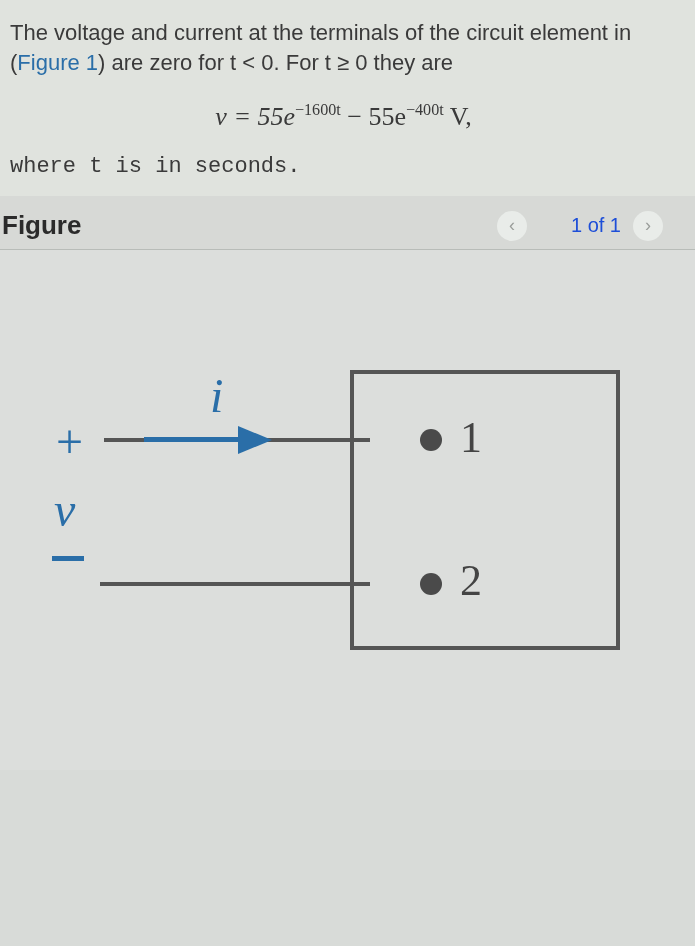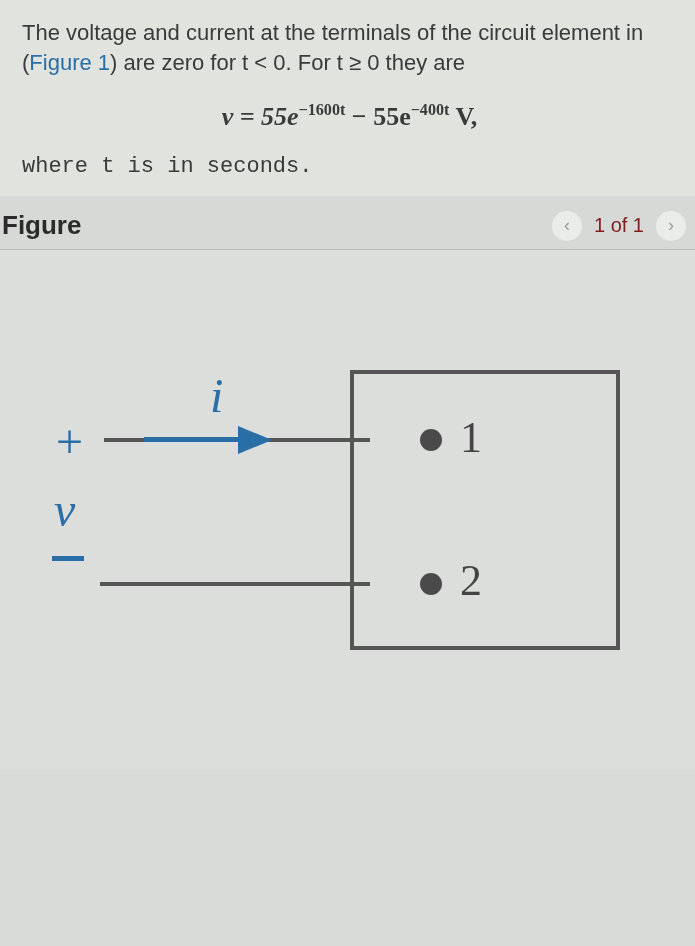--- a/index.html
+++ b/index.html
@@ -5,53 +5,53 @@
     * { box-sizing: border-box; margin: 0; padding: 0; }
     body {
       width: 695px;
       height: 946px;
       font-family: Arial, Helvetica, sans-serif;
       background: #d8dbd8;
       color: #3a3a3a;
       overflow: hidden;
     }
     .problem-panel {
-      padding: 18px 18px 14px 22px;
+      padding: 18px 18px 14px 10px;
       background: #e0e3de;
       font-size: 22px;
       line-height: 1.35;
     }
     .problem-text span.fig-ref { color: #2a6ea8; }
     .equations {
       margin: 22px 0 18px 0;
       text-align: center;
       font-family: "Times New Roman", serif;
       font-size: 26px;
     }
-    .eq-line { margin: 8px 0; white-space: nowrap; font-weight: bold; }
+    .eq-line { margin: 8px 0; white-space: nowrap; }
     .e-var { font-style: italic; }
     .sup { vertical-align: super; font-size: 0.62em; }
     .where { font-size: 22px; margin-top: 6px; font-family: Liberation Mono, monospace; }
     .figure-header {
       display: flex;
       align-items: center;
       justify-content: space-between;
-      padding: 14px 9px 8px 2px;
+      padding: 14px 32px 8px 2px;
       background: #d7d9d6;
       border-bottom: 1px solid #b8bcb8;
     }
     .figure-title { font-size: 26px; font-weight: bold; color: #2b2b2b; }
     .figure-nav { display: flex; align-items: center; gap: 12px; }
     .nav-btn {
       width: 30px; height: 30px; border-radius: 50%;
       background: #e9ece9; color: #9a9d9a;
       display: flex; align-items: center; justify-content: center;
       font-size: 18px; user-select: none;
     }
-    .nav-count { font-size: 20px; color: #7f1d1d; }
+    .nav-count { font-size: 20px; color: #1d4ed8; margin-left: 32px; }
     .figure-area {
       position: relative;
       height: 520px;
       background: #dcdedc;
     }
     .diagram {
       position: absolute;
       left: 40px; top: 80px;
       width: 600px; height: 380px;
     }

